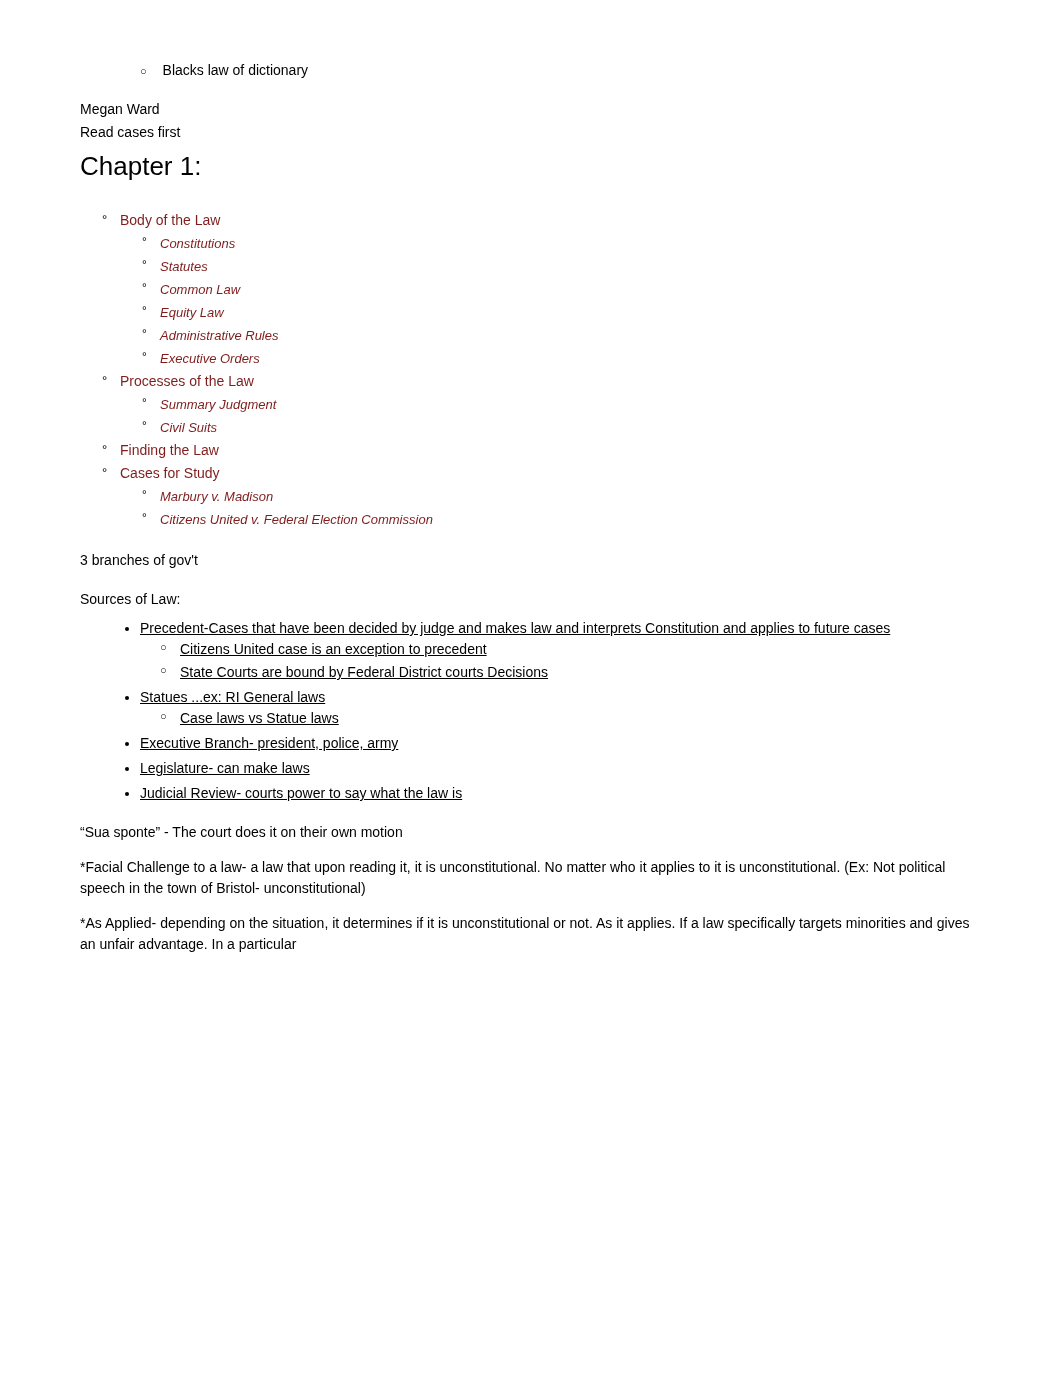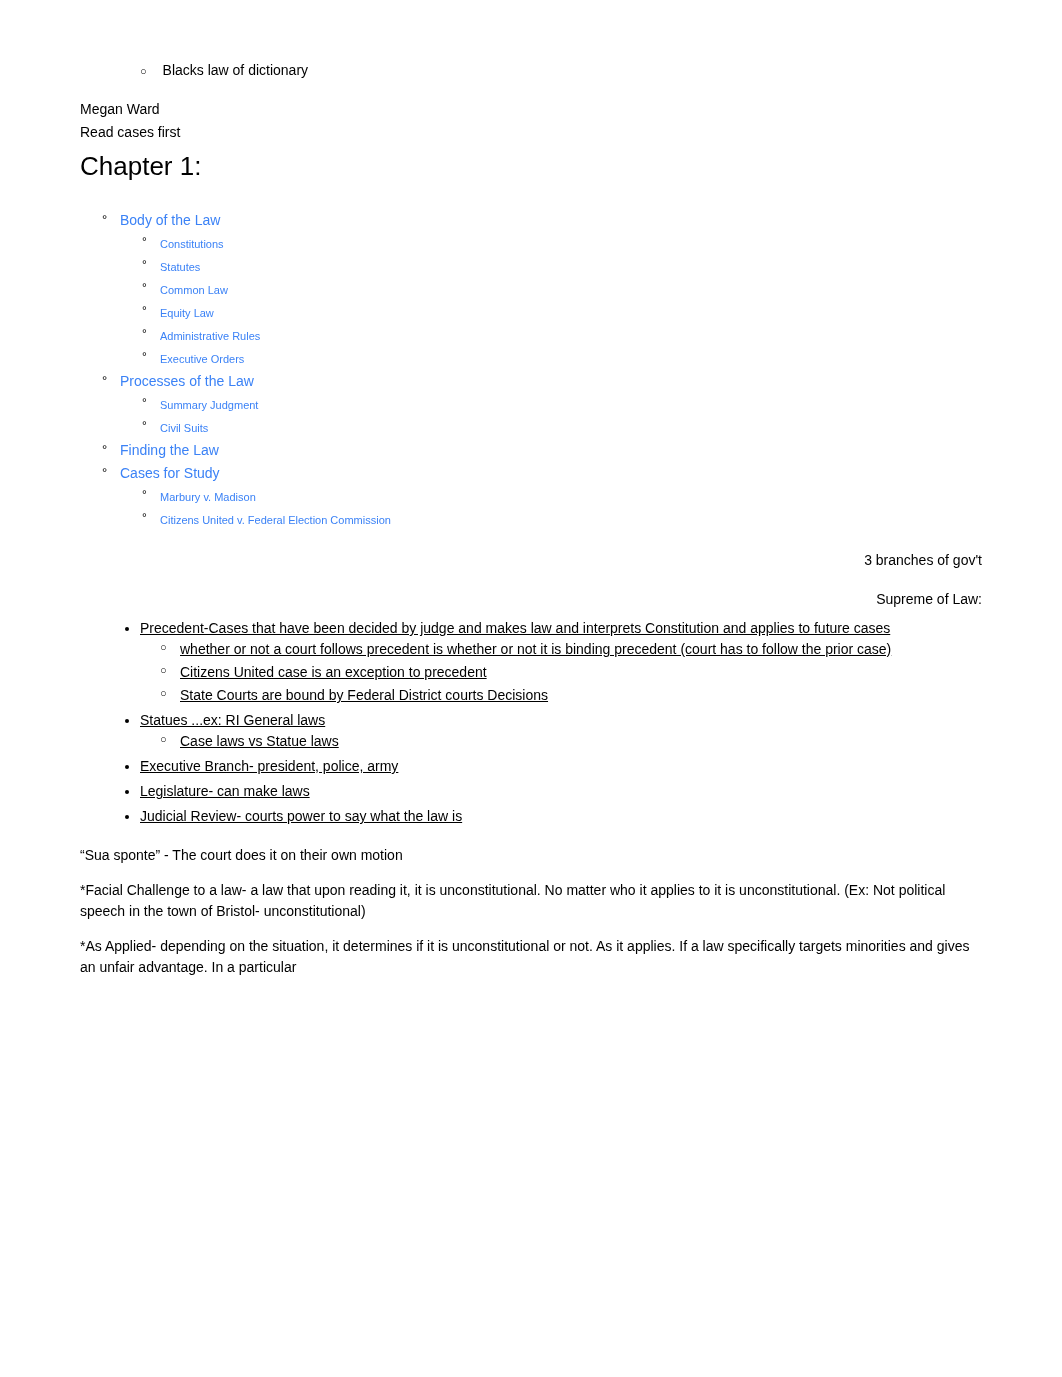--- a/index.html
+++ b/index.html
@@ -6,25 +6,26 @@
     body {
       background: #fff;
       font-family: Arial, sans-serif;
       font-size: 14px;
       color: #000;
       padding: 60px 80px 60px 80px;
       max-width: 1062px;
       line-height: 1.5;
     }
     .link-blue {
-      color: #3b82f6;
+      color: #7f1d1d;
       text-decoration: none;
     }
     .small-text {
-      font-size: 11px;
+      font-size: 13px;
+      font-style: italic;
     }
     .chapter-heading {
       font-size: 26px;
       font-weight: normal;
       margin-top: 4px;
       margin-bottom: 24px;
     }
     .author-line {
       font-size: 14px;
       margin-bottom: 2px;
@@ -77,21 +78,20 @@
       top: 0;
       font-size: 12px;
       color: #000;
     }
     .section-title {
       font-size: 14px;
     }
     .para-block {
       margin-top: 20px;
       margin-bottom: 4px;
-      text-align: right;
     }
     ul.bullet-l1 {
       list-style: disc;
       padding-left: 60px;
       margin-top: 8px;
       text-decoration: underline;
     }
     ul.bullet-l1 > li {
       margin-bottom: 4px;
     }
@@ -159,26 +159,25 @@
           <li><span class="link-blue small-text">Citizens United v. Federal Election Commission</span></li>
         </ul></li>
     </ul>
 </div>
 
 <div class="para-block">
   <span>3 branches of gov't</span>
 </div>
 
 <div class="para-block" style="margin-top:18px;">
-  <span>Supreme of Law:</span>
+  <span>Sources of Law:</span>
 </div>
 
 <ul class="bullet-l1" id="sources-list">
 <li>Precedent-Cases that have been decided by judge and makes law and interprets Constitution and applies to future cases<ul class="bullet-l2">
-        <li>whether or not a court follows precedent is whether or not it is binding precedent (court has to follow the prior case)</li>
         <li>Citizens United case is an exception to precedent</li>
         <li>State Courts are bound by Federal District courts Decisions</li>
       </ul></li>
     <li>Statues ...ex: RI General laws<ul class="bullet-l2">
         <li>Case laws vs Statue laws</li>
       </ul></li>
     <li>Executive Branch- president, police, army</li>
     <li>Legislature- can make laws</li>
     <li>Judicial Review-    courts power to say what the law is</li>
   </ul>

